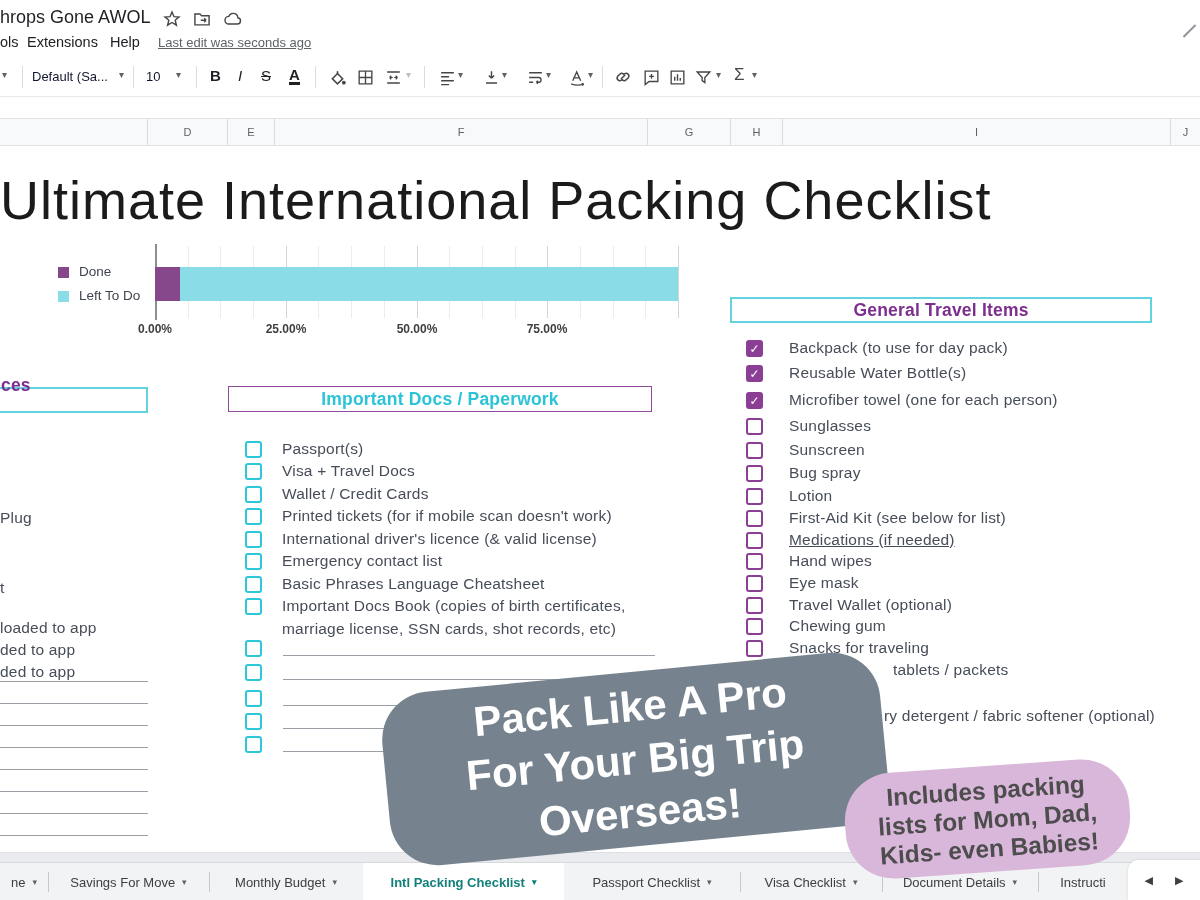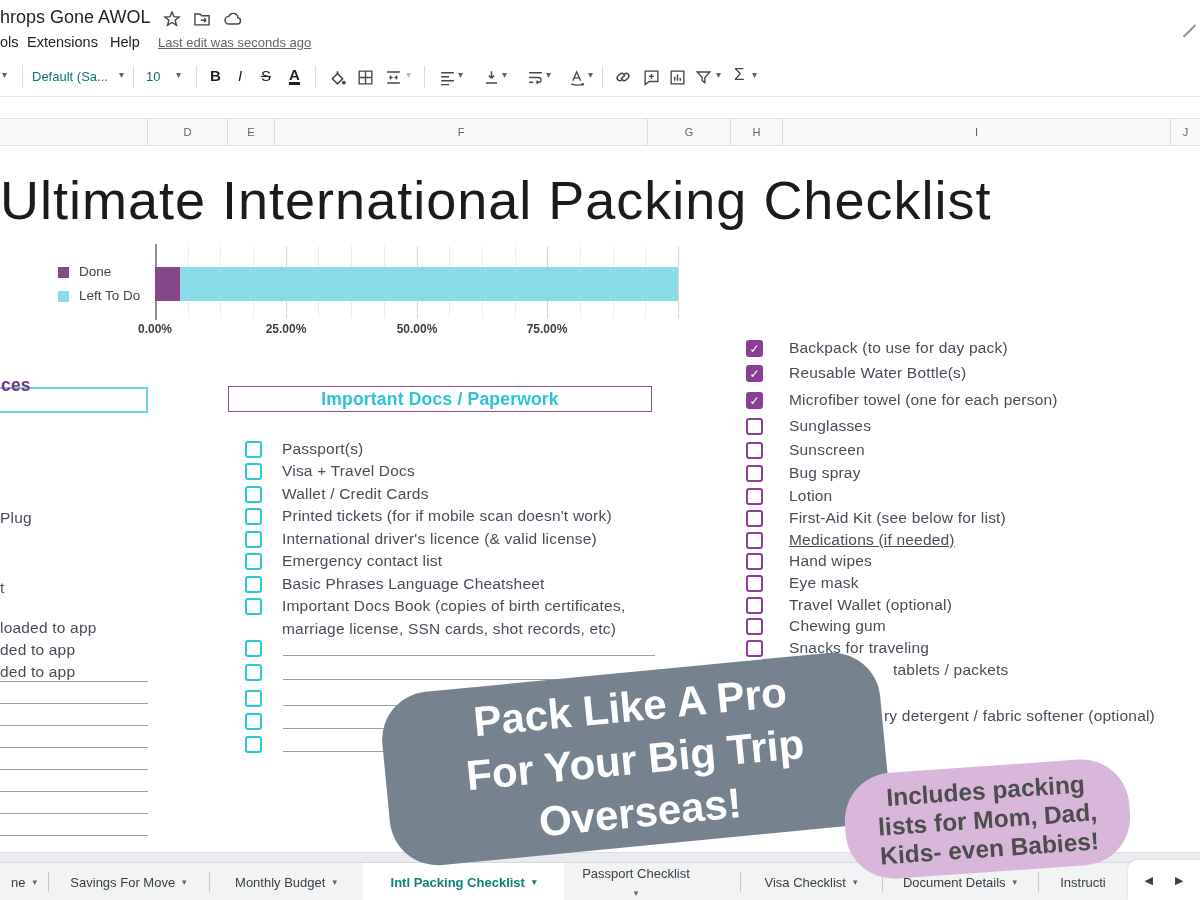--- a/index.html
+++ b/index.html
@@ -8,21 +8,21 @@
   .abs{position:absolute}
   .nowrap{white-space:nowrap}
   
   .doc-title{font-size:18px;color:#1f2023}
   .menu-item{font-size:14.5px;color:#202124;cursor:default}
   .last-edit{font-size:13px;color:#5f6368;text-decoration:underline}
   .tb-icon{color:#444746;display:flex;align-items:center;justify-content:center;width:22px;height:22px}
   .tb-sep{width:1px;height:22px;background:#dadce0}
   .tb-caret{font-size:10px;color:#5f6368}
   .tb-caret.dis{color:#bcbebf}
-  .tb-txt{font-size:13px;color:#0f766e}
+  .tb-txt{font-size:13px;color:#0f172a}
   .tb-b{font-weight:bold;font-size:15px}
   .tb-i{font-style:italic;font-size:15px}
   .tb-s{text-decoration:line-through;font-size:15px}
   .tb-a{font-size:15px;font-weight:bold;border-bottom:3px solid #202124;line-height:15px}
   .toolbar-border{left:0;top:96px;width:1200px;height:1px;background:#e6e8ea}
   
   .colhead{top:118px;height:28px;background:#f8f9fa;border-top:1px solid #e0e2e4;border-bottom:1px solid #e0e2e4;
            box-sizing:border-box}
   .colcell{position:absolute;top:0;height:26px;border-left:1px solid #d9dbdd;box-sizing:border-box;
            display:flex;align-items:center;justify-content:center;font-size:11px;color:#5f6368}
@@ -228,20 +228,23 @@
       </div>
   </div>
 
   <div class="abs hdr-box" style="left:-260px;top:387px;width:408px;height:26px;border:2px solid #62d4e0"></div>
   <div class="abs hdr-text nowrap" style="left:1px;top:375px;color:#7d2e8e">ces</div>
 
   <div class="abs hdr-box" style="left:228px;top:386px;width:424px;height:26px;border:1.5px solid #8d4a96">
     <span class="hdr-text" style="color:#2bc4d6">Important Docs / Paperwork</span>
   </div>
 
+  <div class="abs hdr-box" style="left:730px;top:297px;width:422px;height:26px;border:2px solid #62d4e0">
+    <span class="hdr-text" style="color:#7d2e8e">General Travel Items</span>
+  </div>
 
   <div id="lists">
       <div class="checkbox checked" style="left: 746px; top: 340px; border-color: rgb(138, 63, 148); background: rgb(138, 63, 148);">✓</div>
       <div class="item-label" style="left: 789px; top: 339px;">Backpack (to use for day pack)</div>
       <div class="checkbox checked" style="left: 746px; top: 365px; border-color: rgb(138, 63, 148); background: rgb(138, 63, 148);">✓</div>
       <div class="item-label" style="left: 789px; top: 364px;">Reusable Water Bottle(s)</div>
       <div class="checkbox checked" style="left: 746px; top: 392px; border-color: rgb(138, 63, 148); background: rgb(138, 63, 148);">✓</div>
       <div class="item-label" style="left: 789px; top: 391px;">Microfiber towel (one for each person)</div>
       <div class="checkbox" style="left: 746px; top: 418px; border-color: rgb(138, 63, 148); background: rgb(255, 255, 255);"></div>
       <div class="item-label" style="left: 789px; top: 417px;">Sunglasses</div>
@@ -338,21 +341,21 @@
         <div class="tab-caret">▾</div>
       </div>
       <div class="tab" style="left: 209px; width: 154px; overflow: hidden;">
         <div class="nowrap">Monthly Budget</div>
         <div class="tab-caret">▾</div>
       </div>
       <div class="tab active" style="left: 363px; width: 201px; overflow: hidden;">
         <div class="nowrap">Intl Packing Checklist</div>
         <div class="tab-caret">▾</div>
       </div>
-      <div class="tab" style="left: 548px; width: 176px; overflow: hidden; flex-direction: column;">
+      <div class="tab" style="left: 564px; width: 176px; overflow: hidden;">
         <div class="nowrap">Passport Checklist</div>
         <div class="tab-caret">▾</div>
       </div>
       <div class="tab" style="left: 740px; width: 142px; overflow: hidden;">
         <div class="nowrap">Visa Checklist</div>
         <div class="tab-caret">▾</div>
       </div>
       <div class="tab" style="left: 882px; width: 156px; overflow: hidden;">
         <div class="nowrap">Document Details</div>
         <div class="tab-caret">▾</div>

